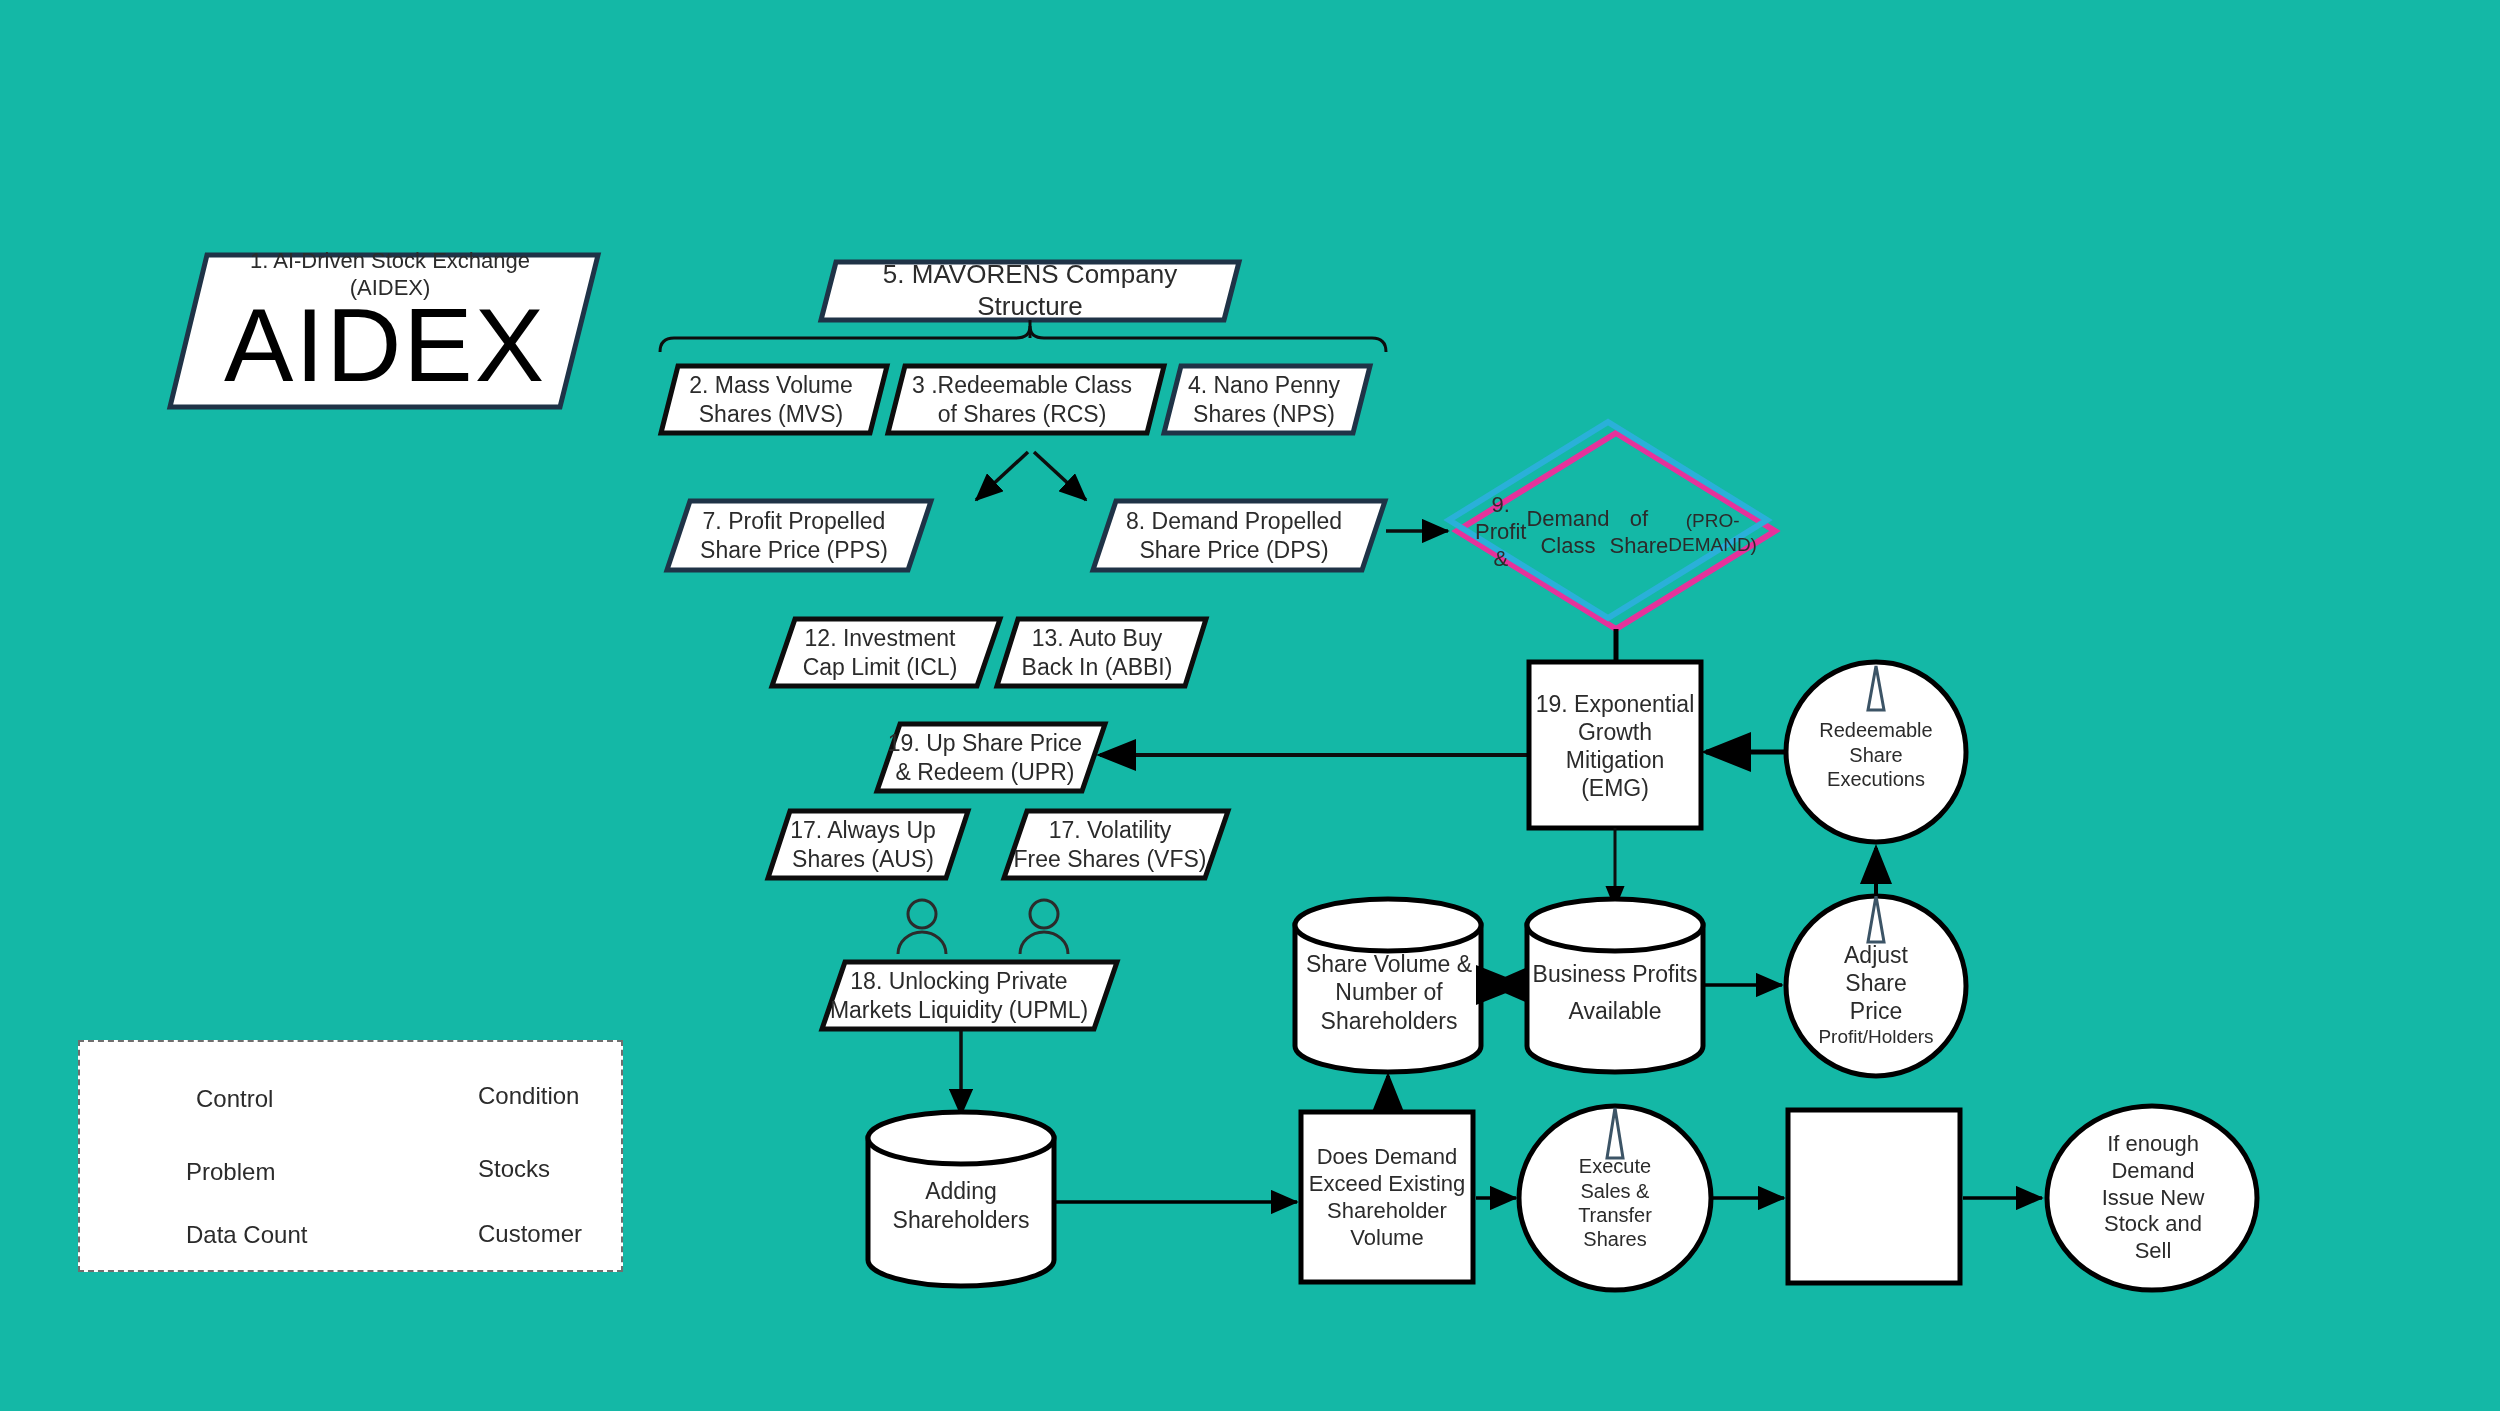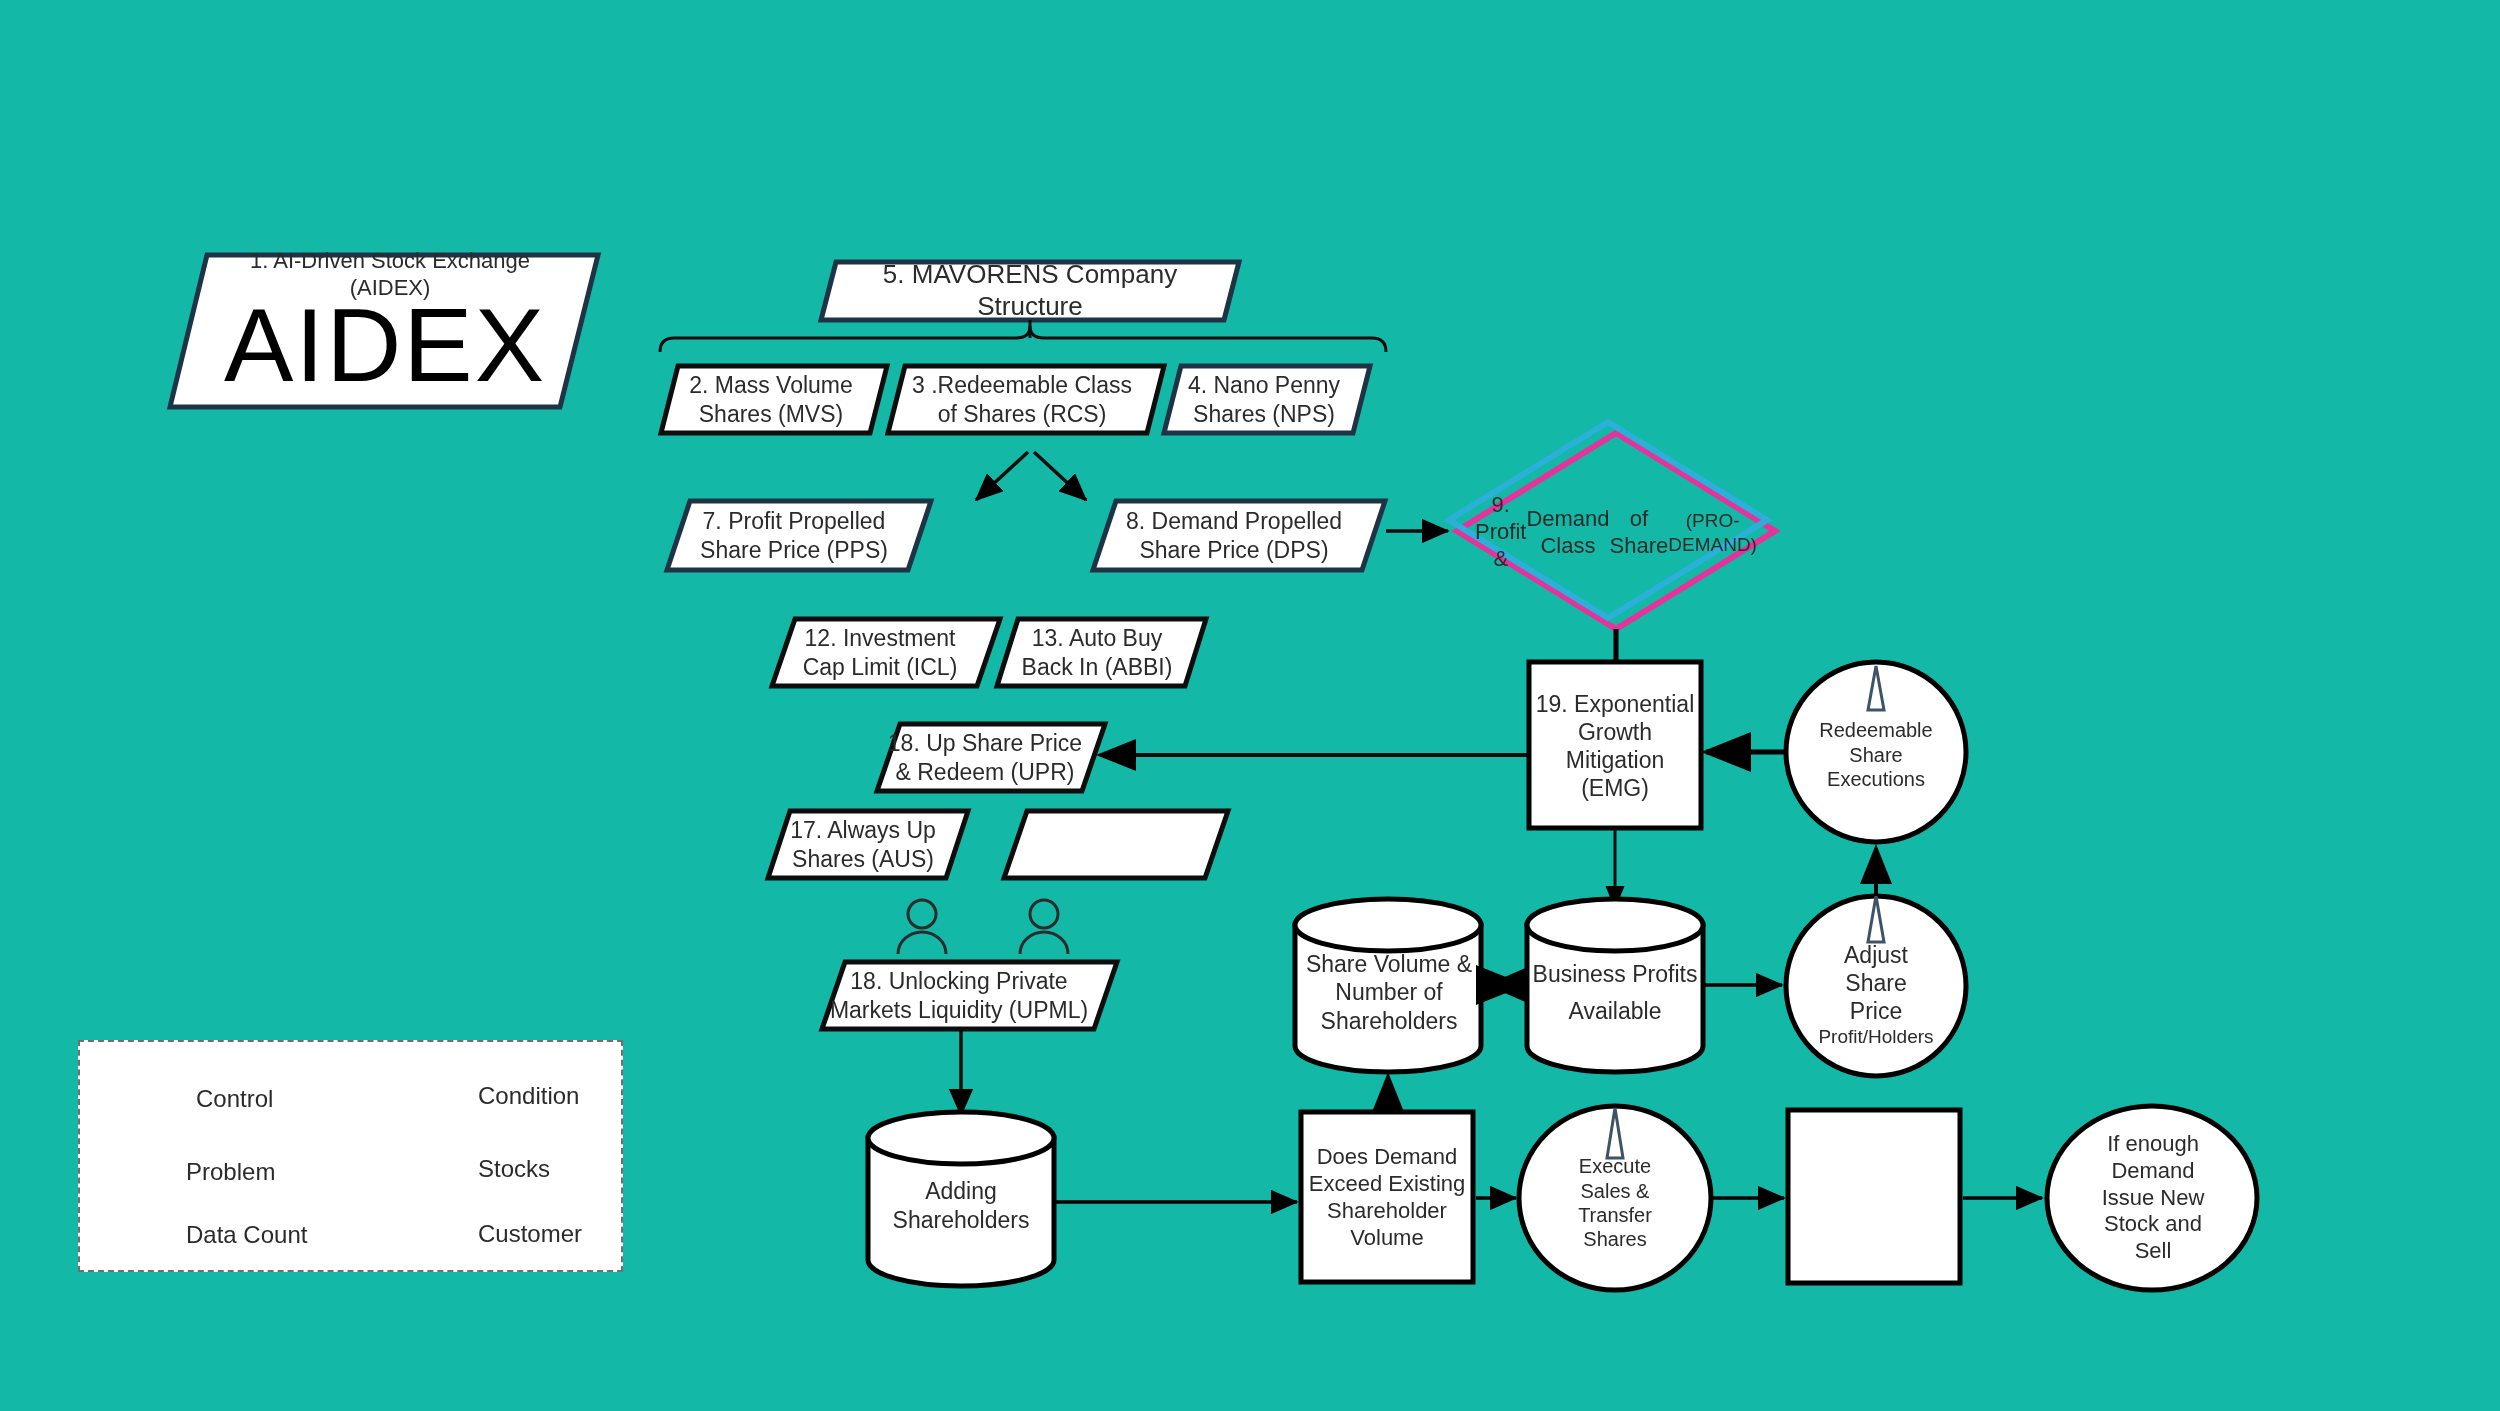--- a/index.html
+++ b/index.html
@@ -257,29 +257,33 @@
     <span class="lbl">12. Investment</span>
     <span class="lbl">Cap Limit (ICL)</span>
   </div>
 
   <div class="node t-23" style="left:998px;top:619px;width:198px;height:67px;flex-direction:column;">
     <span class="lbl">13. Auto Buy</span>
     <span class="lbl">Back  In (ABBI)</span>
   </div>
 
   <div class="node t-23" style="left:878px;top:724px;width:214px;height:67px;flex-direction:column;">
-    <span class="lbl">18. Up Share Price</span>
+    <span class="lbl">19. Up Share Price</span>
     <span class="lbl">&amp; Redeem (UPR)</span>
   </div>
 
   <div class="node t-23" style="left:768px;top:811px;width:190px;height:67px;flex-direction:column;">
     <span class="lbl">17. Always Up</span>
     <span class="lbl">Shares (AUS)</span>
   </div>
 
+  <div class="node t-23" style="left:1004px;top:811px;width:212px;height:67px;flex-direction:column;">
+    <span class="lbl">17. Volatility</span>
+    <span class="lbl">Free Shares (VFS)</span>
+  </div>
 
   <div class="node t-23" style="left:824px;top:962px;width:270px;height:67px;flex-direction:column;">
     <span class="lbl">18. Unlocking Private</span>
     <span class="lbl">Markets Liquidity (UPML)</span>
   </div>
 
   <div class="node t-23" style="left:1529px;top:668px;width:172px;height:156px;flex-direction:column;">
     <span class="lbl">19. Exponential</span>
     <span class="lbl">Growth</span>
     <span class="lbl">Mitigation</span>

